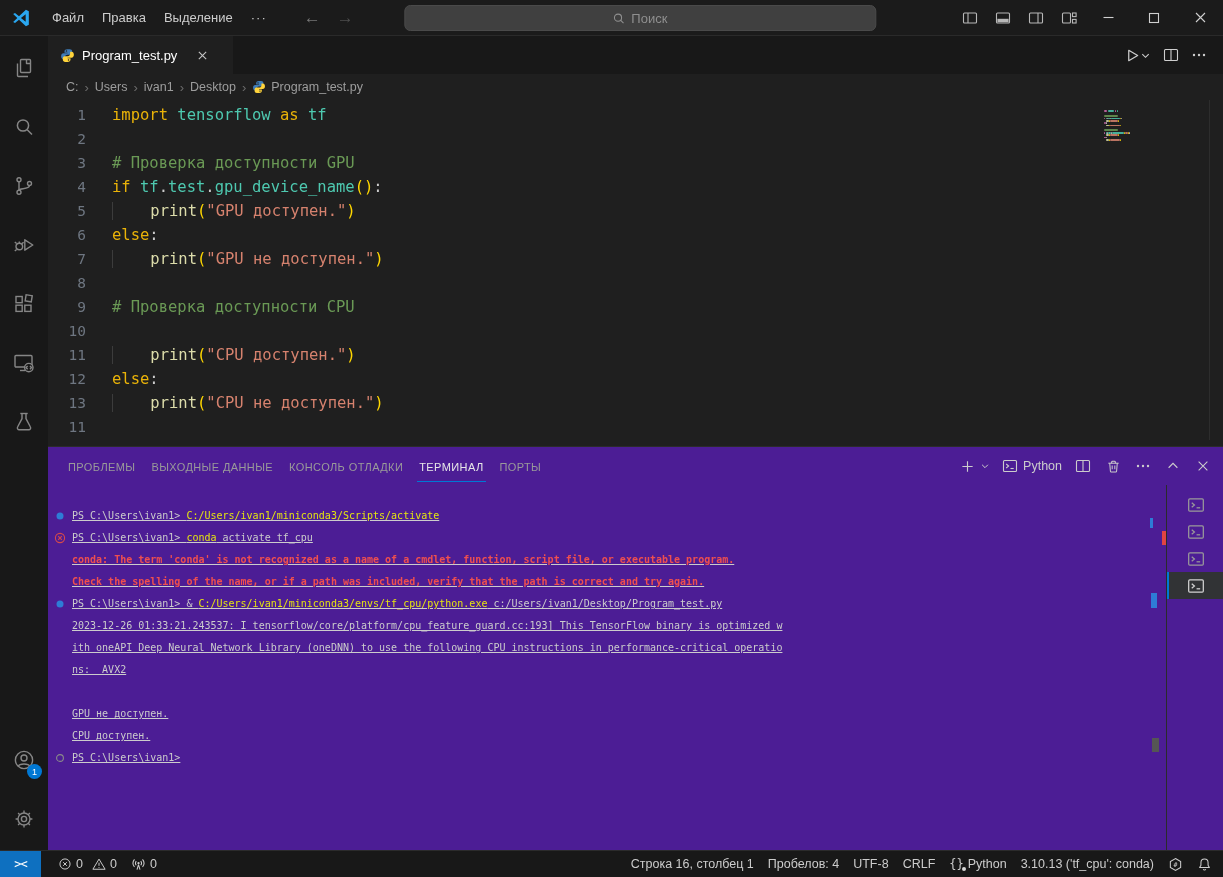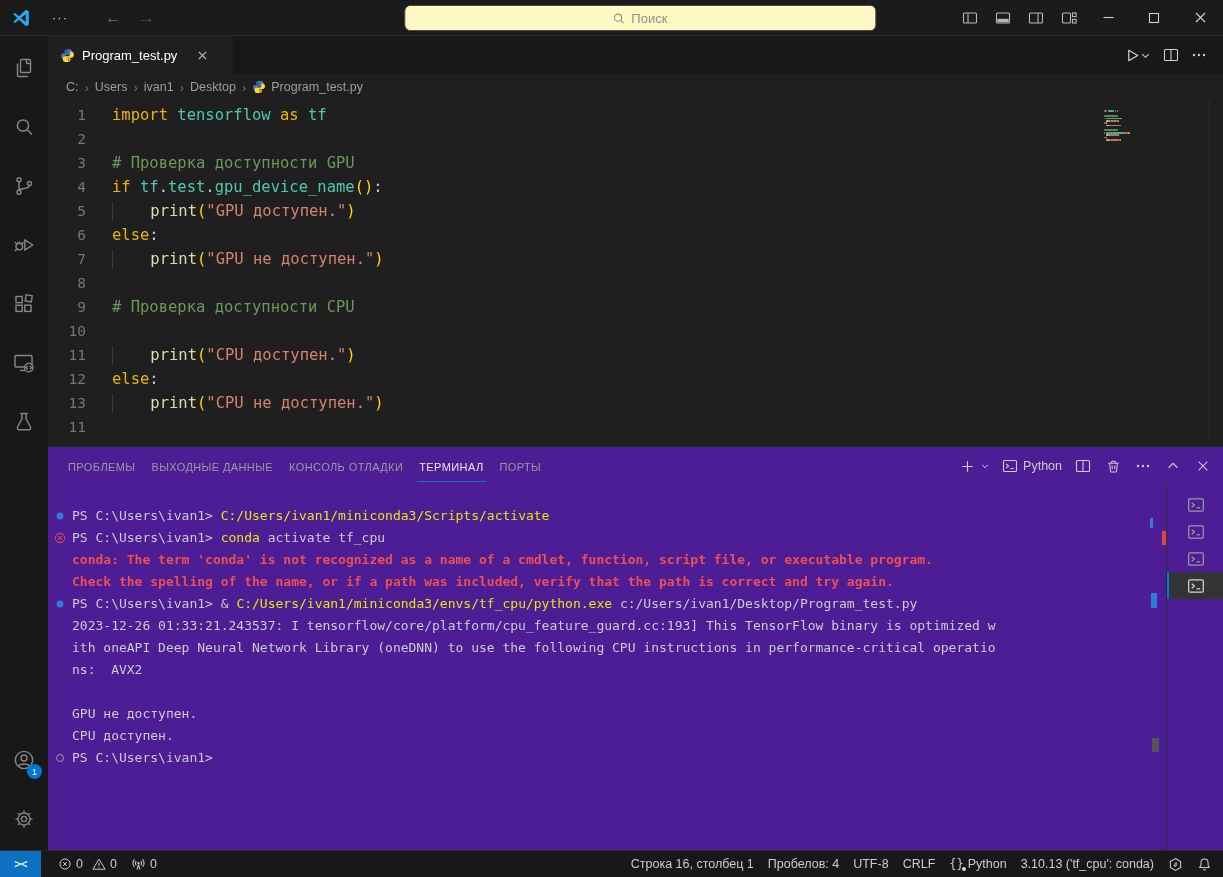--- a/index.html
+++ b/index.html
@@ -14,21 +14,21 @@
   
   .titlebar { height:36px; background:#1b1b1b; display:flex; align-items:center; border-bottom:1px solid #2a2a2a; position:relative; }
   .tb-logo { width:20px; height:20px; margin:0 12px 0 11px; }
   .menu-item { padding:0 9px; height:26px; display:flex; align-items:center; border-radius:5px; color:#cccccc; cursor:default; }
   .menu-more { padding:0 9px; color:#cccccc; letter-spacing:1px; }
   .nav-arrows { display:flex; gap:16px; margin-left:28px; font-size:17px; }
   .nav-arrows .back { color:#767676; }
   .nav-arrows .fwd { color:#4e4e4e; }
   .tb-search {
     position:absolute; left:50%; top:5px; transform:translateX(-44%);
-    width:472px; height:26px; background:#fef9c3; border:1px solid #4a4a4a; border-radius:6px;
+    width:472px; height:26px; background:#404040; border:1px solid #4a4a4a; border-radius:6px;
     display:flex; align-items:center; justify-content:center; gap:6px; color:#8f8f8f;
   }
   .tb-right { margin-left:auto; display:flex; align-items:center; }
   .layout-btn { width:33px; height:28px; display:flex; align-items:center; justify-content:center; border-radius:5px; }
   .win-btn { width:46px; height:36px; display:flex; align-items:center; justify-content:center; }
 
   
   .main { display:flex; height:814px; }
   .activitybar { width:48px; background:#181818; display:flex; flex-direction:column; align-items:center; }
   .ab-icon { width:48px; height:47px; display:flex; align-items:center; justify-content:center; color:#868686; position:relative; margin-bottom:12px; }
@@ -67,21 +67,21 @@
   .panel { height:404px; background:#4c1d95; border-top:1px solid #2b2b2b; display:flex; flex-direction:column; }
   .panel-header { height:38px; display:flex; align-items:center; padding:0 8px 0 18px; }
   .panel-tab { margin-right:12px; padding:10px 2px 8px; font-size:11px; letter-spacing:.4px; color:#9a9a9a; border-bottom:1.5px solid transparent; }
   .panel-tab.active { color:#e7e7e7; border-bottom-color:#0078d4; }
   .panel-actions { margin-left:auto; display:flex; align-items:center; gap:6px; color:#cccccc; }
   .pa-btn { height:26px; min-width:24px; display:flex; align-items:center; justify-content:center; gap:5px; padding:0 3px; border-radius:5px; }
   .pa-label { font-size:12.5px; color:#cccccc; }
 
   .panel-body { position:relative; flex:1; }
   .term-scroll { position:absolute; left:0; right:57px; top:0; bottom:0; overflow:hidden; padding-top:20px;
-    font-family:"DejaVu Sans Mono", monospace; font-size:13px; }
+    font-family:"DejaVu Sans Mono", monospace; font-size:10px;text-decoration:underline; }
   .term-row { display:flex; height:22px; line-height:22px; white-space:pre; }
   .term-gutter { width:24px; flex:none; display:flex; align-items:center; justify-content:center; }
   .tt-w{color:#cccccc} .tt-y{color:#e5e510} .tt-r{color:#ef4f4f; font-weight:bold;}
 
   .term-list { position:absolute; right:0; top:0; bottom:0; width:57px; border-left:1px solid #2b2b2b; padding-top:6px; }
   .term-item { height:27px; display:flex; align-items:center; justify-content:center; color:#9a9a9a; border-left:2px solid transparent; }
   .term-item.sel { background:#313335; border-left-color:#0078d4; color:#d4d4d4; }
   .ruler-mark { position:absolute; }
 
   
@@ -95,20 +95,25 @@
 </style>
 </head>
 <body>
 
 <div id="app">
 
   <div class="titlebar">
     <svg class="tb-logo" viewBox="0 0 24 24">
       <path fill="#2aa7f0" d="M17.9 2.2L9.6 9.8 4.8 6.1 2.6 7.2l5 4.8-5 4.8 2.2 1.1 4.8-3.7 8.3 7.6 3.5-1.7V3.9l-3.5-1.7zM17.6 7.5v9L11.9 12l5.7-4.5z"></path>
     </svg>
+    <div style="display:flex">
+        <div class="menu-item">Файл</div>
+        <div class="menu-item">Правка</div>
+        <div class="menu-item">Выделение</div>
+      </div>
     <div class="menu-more">···</div>
     <div class="nav-arrows">
       <span class="back">←</span>
       <span class="fwd">→</span>
     </div>
     <div class="tb-search">
       <svg width="13" height="13" viewBox="0 0 16 16" fill="none" stroke="#8f8f8f" stroke-width="1.3">
         <circle cx="7" cy="7" r="4.4"></circle>
           <path d="M10.4 10.4l3.4 3.4"></path>
       </svg>

